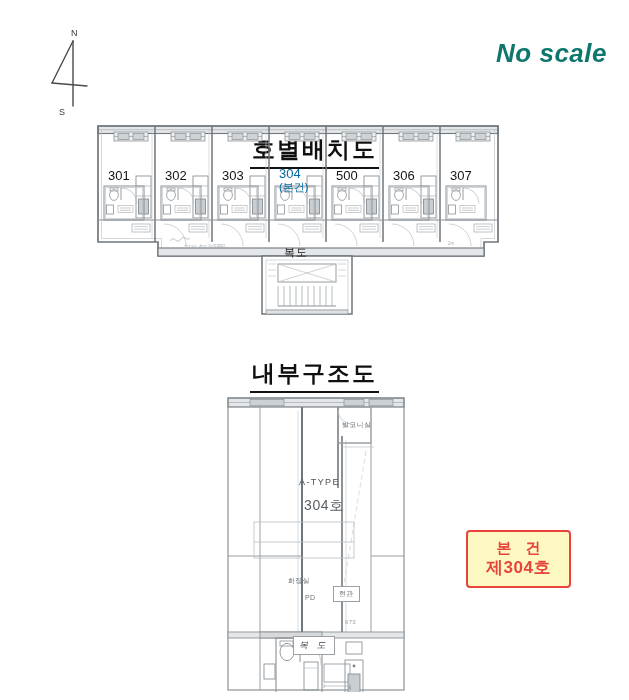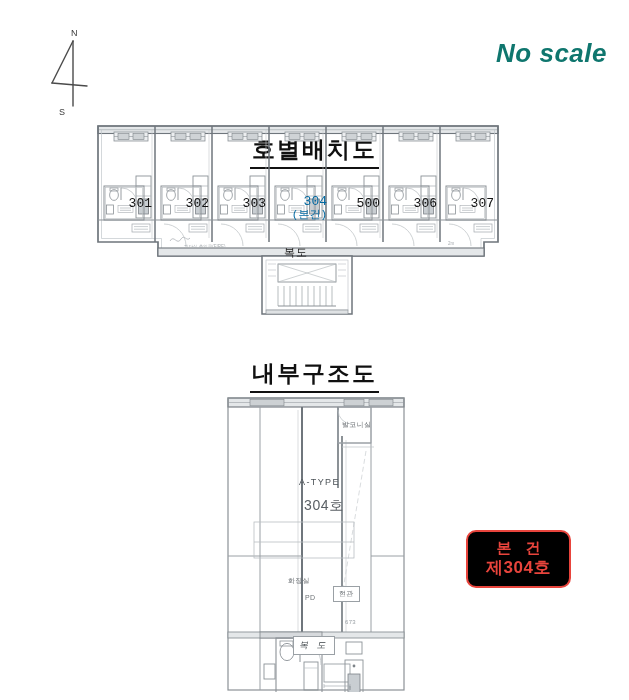--- a/index.html
+++ b/index.html
@@ -70,24 +70,23 @@
 
   
   .cad { position: absolute; }
   .cad svg { display: block; }
 
   
   .unit-no {
     position: absolute;
     font-size: 13px;
     color: #141414;
-    text-align: right;
+    text-align: left;
     white-space: nowrap;
-    font-family: Liberation Mono, monospace;
-    margin-top: 28px;
+    font-family: Liberation Sans, sans-serif;
   }
   .unit-no.subject { color: #0369a1; line-height: 1.18; }
   .unit-no.subject .sub { font-size: 11px; display: block; }
 
   .cor-label {
     position: absolute;
     font-size: 11px;
     color: #181818;
     letter-spacing: 1px;
     white-space: nowrap;
@@ -116,27 +115,27 @@
   .in-label.big { font-size: 9px; letter-spacing: 3px; color: #3c4246; }
 
   
   .subject-badge {
     position: absolute;
     left: 466px;
     top: 530px;
     width: 105px;
     height: 58px;
     border: 2px solid #e8443c;
-    border-radius: 10px;
+    border-radius: 4px;
     display: flex;
     flex-direction: column;
     align-items: center;
     justify-content: center;
     color: #e8443c;
-    background: #000000;
+    background: #fef9c3;
     box-sizing: border-box;
   }
   .subject-badge .l1 {
     font-size: 15px;
     font-weight: 700;
     letter-spacing: 5px;
     text-indent: 5px;
     line-height: 1.25;
   }
   .subject-badge .l2 {

